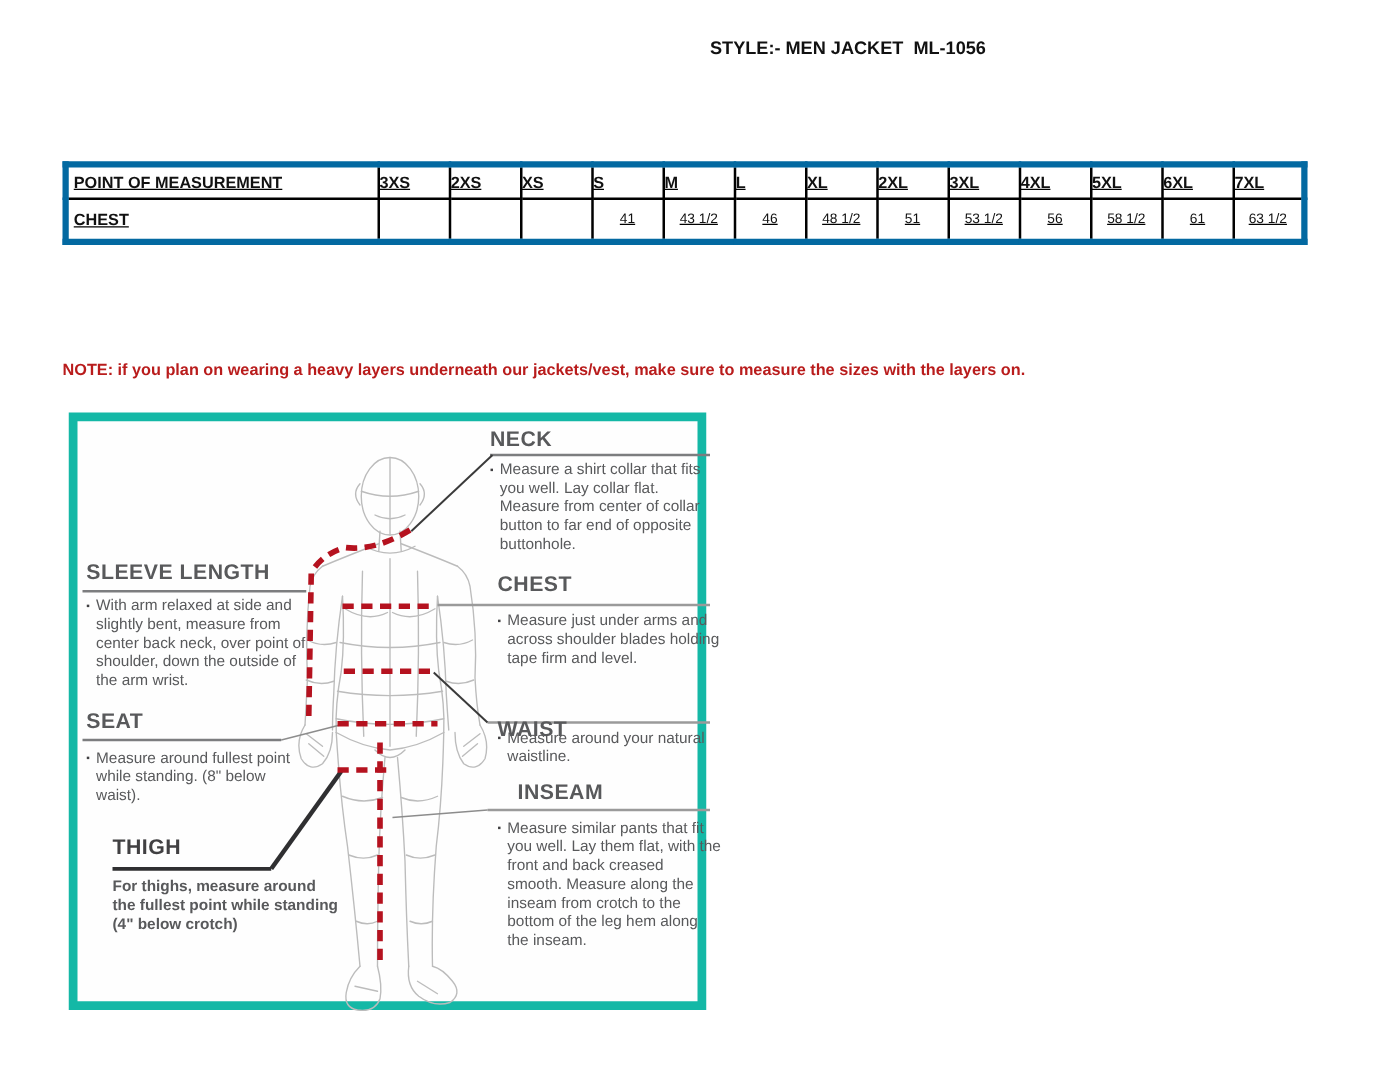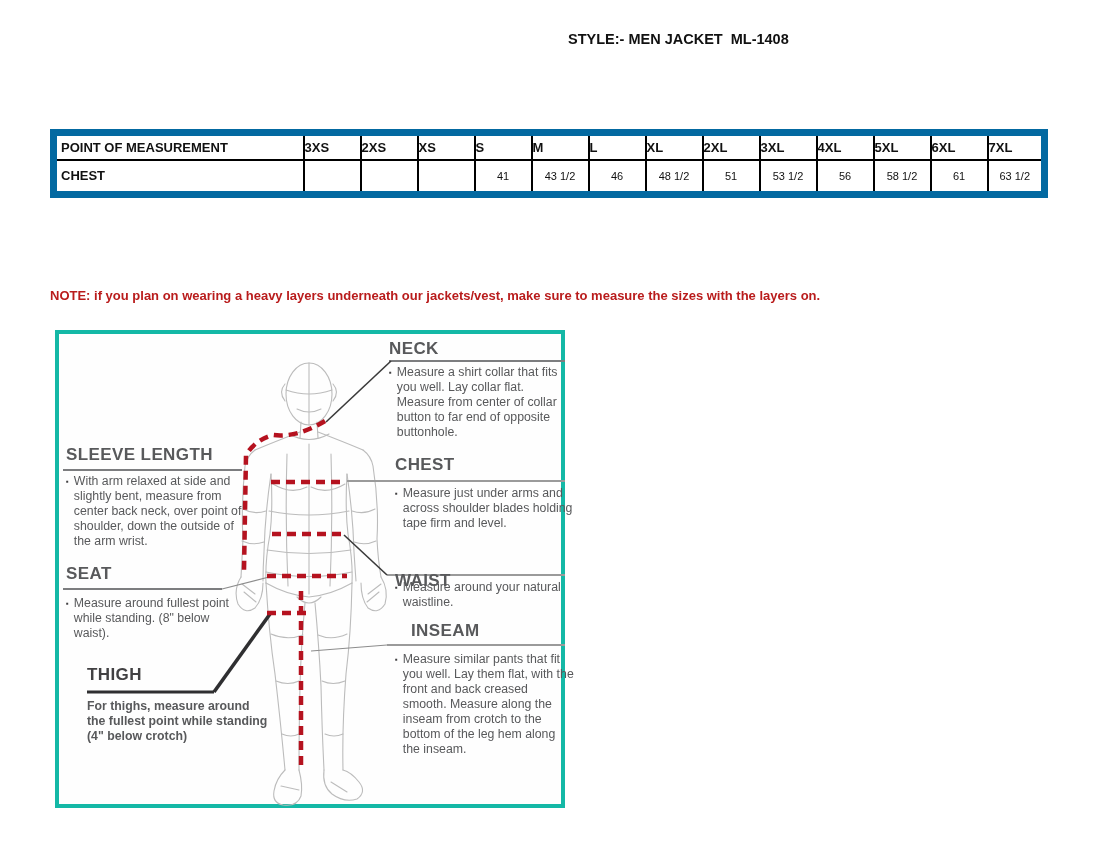--- a/index.html
+++ b/index.html
@@ -10,26 +10,26 @@
   .title { position:absolute; left:568px; top:31px; font-size:14.5px; font-weight:bold; color:#111; white-space:pre; }
 
   
   .size-table { position:absolute; left:50px; top:129px; border-collapse:collapse; table-layout:fixed; }
   .size-table th, .size-table td { border:2px solid #000; color:#111; height:35px; vertical-align:middle; }
   .size-table thead th { height:27px; font-size:13px; font-weight:bold; text-align:left; }
   .size-table thead th.pom { text-align:left; padding-left:4px; width:250px; }
   .size-table thead th.size-col { width:57px; }
   .size-table tbody th { font-size:13px; font-weight:bold; text-align:left; padding-left:4px; }
   .size-table tbody td { font-size:11px; font-weight:normal; text-align:center; }
-  .size-table { border:7px solid #0369a1; }
+  .size-table { border:5px solid #0369a1;text-decoration:underline; }
 
   .note { position:absolute; left:50px; top:288px; font-size:13px; font-weight:bold; color:#b91c1c; }
 
   
-  .diagram { position:absolute; left:55px; top:330px; width:510px; height:478px; background:#fefefe; border:4px solid #14b8a6; }
+  .diagram { position:absolute; left:55px; top:330px; width:510px; height:478px; background:#fefefe; border:7px solid #14b8a6; }
   .diagram svg { position:absolute; left:0; top:0; }
 
   .figure-line { stroke:#bcbcbc; stroke-width:1.1; fill:none; stroke-linecap:round; stroke-linejoin:round; }
   .measure-line { stroke:#b5121f; stroke-width:4.5; fill:none; stroke-dasharray:9 6; stroke-linecap:butt; }
   .rule { stroke:#7c7d7f; stroke-width:2; }
   .rule-light { stroke:#9a9a9a; stroke-width:2; }
   .rule-heavy { stroke:#2f2f31; stroke-width:3; }
   .leader { stroke:#3a3a3a; stroke-width:1.6; fill:none; }
   .leader-thin { stroke:#8c8c8c; stroke-width:1.1; fill:none; }
   .leader-heavy { stroke:#2f2f31; stroke-width:3.6; fill:none; }
@@ -38,21 +38,21 @@
   .label-title { font-size:17px; font-weight:600; letter-spacing:0.4px; color:#58595b; }
   .desc { display:flex; gap:5px; font-size:12.3px; line-height:1.22; color:#58595b; }
   .bullet { font-size:8px; line-height:1; padding-top:4px; color:#414042; flex:none; }
   .dlabel.thigh .label-title { color:#414042; font-weight:700; }
 </style>
 </head>
 <body>
 
 <div class="page">
 
-  <div class="title">STYLE:- MEN JACKET  ML-1408</div>
+  <div class="title">STYLE:- MEN JACKET  ML-1056</div>
 
   <table class="size-table">
     <thead>
         <tr>
           <th class="pom">POINT OF MEASUREMENT</th>
           <th class="size-col">3XS</th>
           <th class="size-col">2XS</th>
           <th class="size-col">XS</th>
           <th class="size-col">S</th>
           <th class="size-col">M</th>

